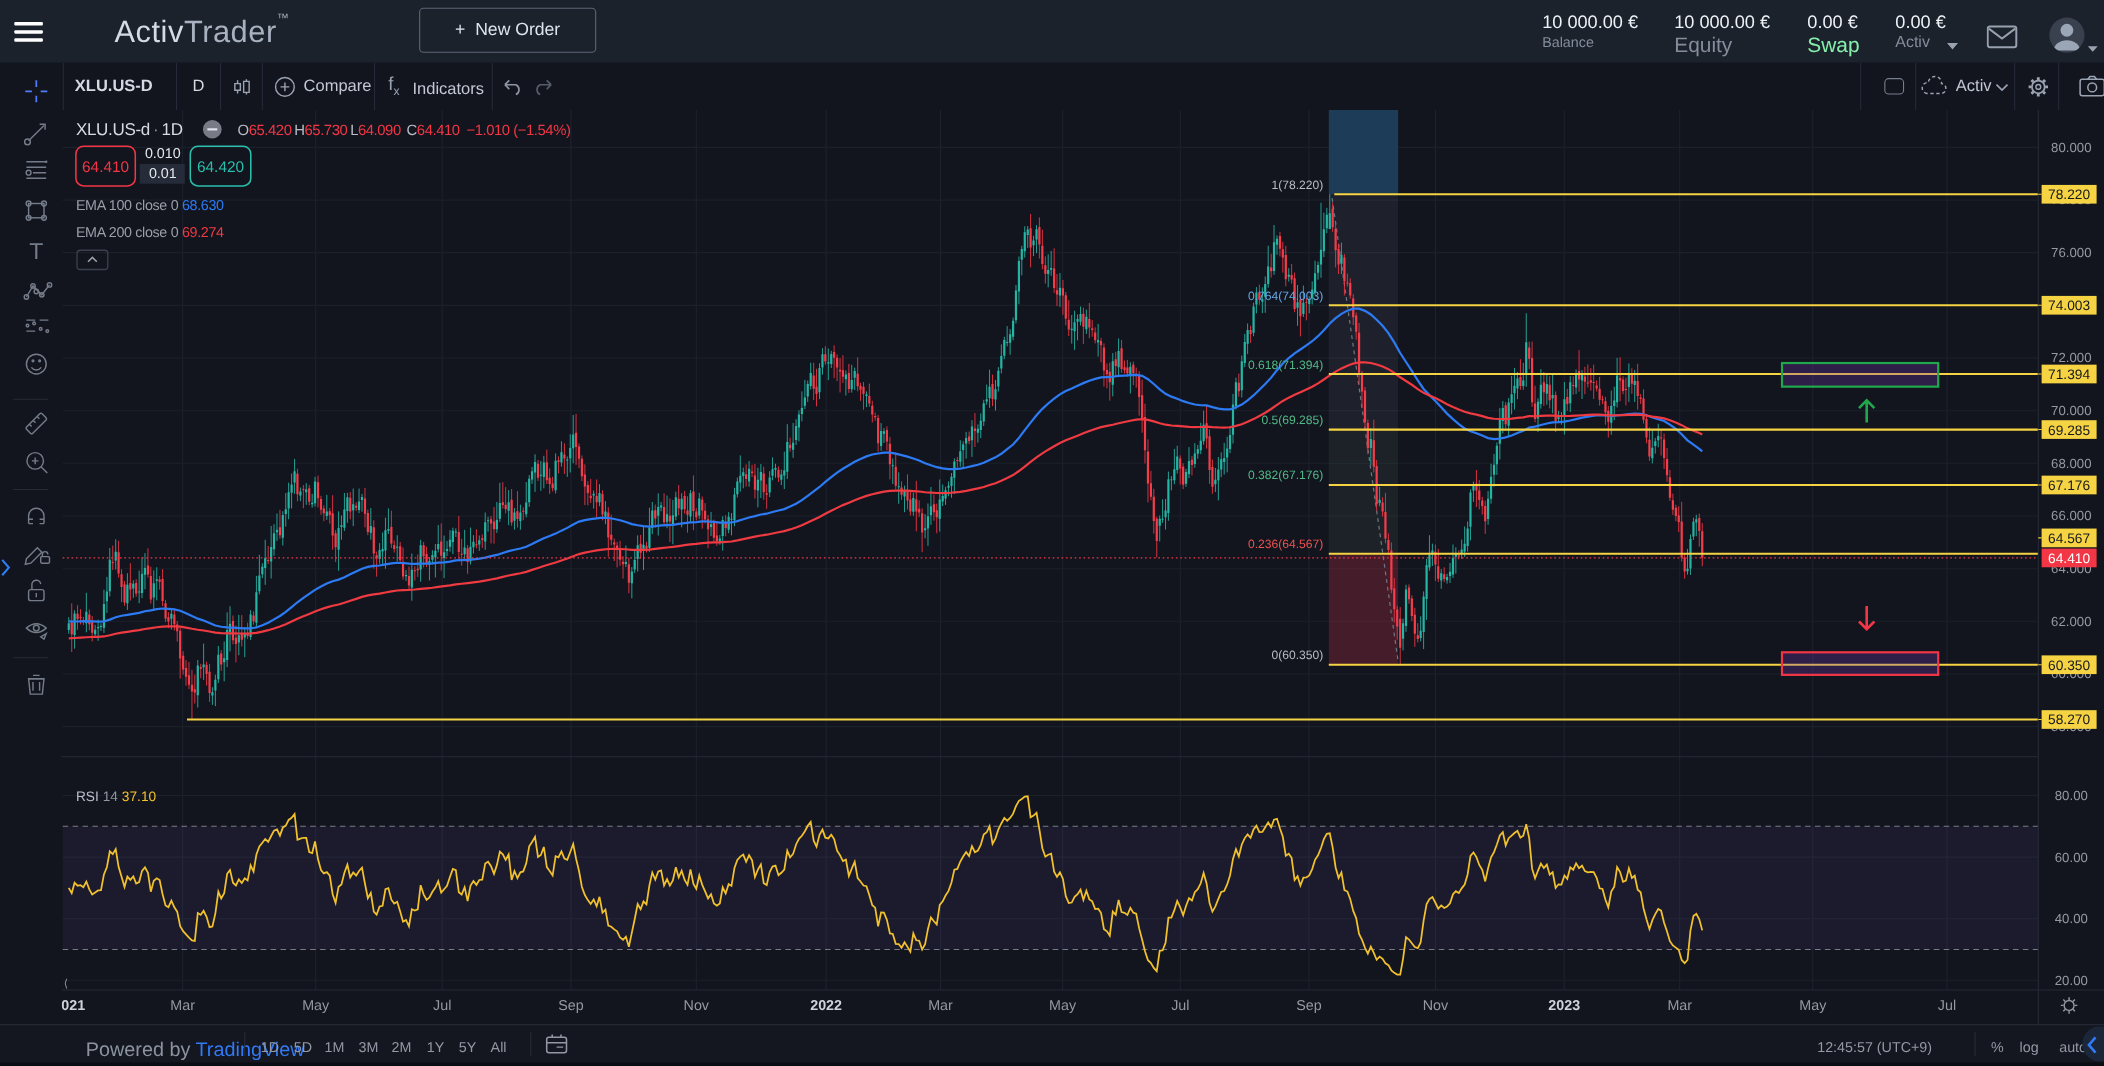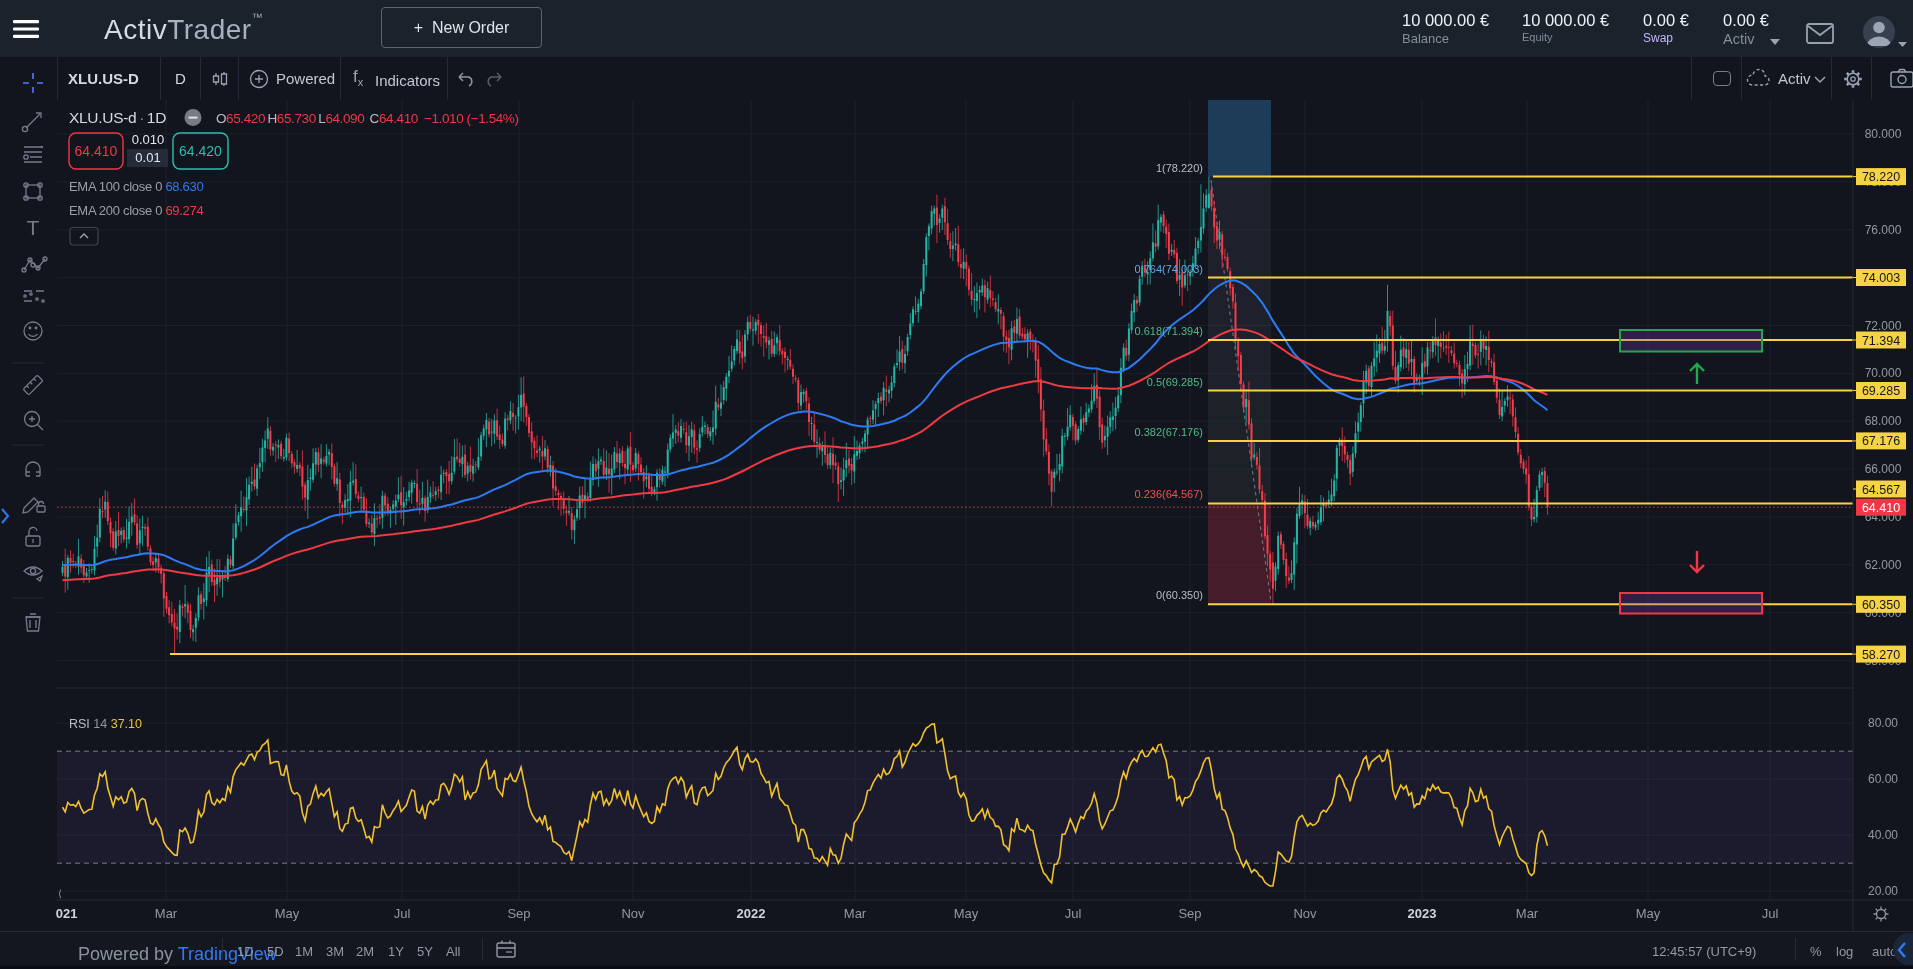--- a/index.html
+++ b/index.html
@@ -21,23 +21,23 @@
           <rect x="3" y="6" width="26" height="3.2" rx="1"></rect>
           <rect x="3" y="13.4" width="26" height="3.2" rx="1"></rect>
           <rect x="3" y="20.8" width="26" height="3.2" rx="1"></rect>
         </g>
       </svg>
   <div style="position:absolute;left:104px;top:11px;font-size:28px;letter-spacing:0.5px;color:#d4dbe6">Activ<span style="color:#a7b1c0">Trader</span><span style="font-size:11px;vertical-align:18px;color:#a7b1c0">™</span></div>
   <div style="position:absolute;left:381px;top:7px;width:161px;height:41px;border:1px solid #5c6576;border-radius:4px;color:#dfe3ea;font-size:16px;text-align:center;line-height:39px">+&nbsp;&nbsp;New Order</div>
   <div style="position:absolute;left:1402px;top:11px;font-size:16.5px;color:#eef1f5">10 000.00 €</div>
   <div style="position:absolute;left:1402px;top:31px;font-size:13px;color:#848d9c">Balance</div>
   <div style="position:absolute;left:1522px;top:11px;font-size:16.5px;color:#eef1f5">10 000.00 €</div>
-  <div style="position:absolute;left:1522px;top:31px;font-size:11px;color:#848d9c">Equity</div>
+  <div style="position:absolute;left:1522px;top:31px;font-size:19px;color:#848d9c">Equity</div>
   <div style="position:absolute;left:1643px;top:11px;font-size:16.5px;color:#eef1f5">0.00 €</div>
-  <div style="position:absolute;left:1643px;top:31px;font-size:12px;color:#c4b5fd">Swap</div>
+  <div style="position:absolute;left:1643px;top:31px;font-size:19px;color:#86efac">Swap</div>
   <div style="position:absolute;left:1723px;top:11px;font-size:16.5px;color:#eef1f5">0.00 €</div>
   <div style="position:absolute;left:1723px;top:31px;font-size:14.5px;color:#848d9c">Activ</div>
   <svg width="16" height="12" style="position:absolute;left:1768px;top:36px">
         <path d="M2 3l5 6l5 -6z" fill="#9aa3b2"></path>
       </svg>
   <svg width="30" height="24" style="position:absolute;left:1806px;top:22px">
         <rect x="1" y="2" width="26" height="19" rx="2" fill="none" stroke="#98a1b0" stroke-width="1.8"></rect>
         <path d="M2 4l12 9l12 -9" fill="none" stroke="#98a1b0" stroke-width="1.8"></path>
       </svg>
   <svg width="46" height="40" style="position:absolute;left:1862px;top:12px">
@@ -68,21 +68,21 @@
       <div class="v" style="left:1815px"></div>
   <div style="position:absolute;left:12px;top:13px;font-weight:bold;color:#d4d9e3">XLU.US-D</div>
   <div style="position:absolute;left:119px;top:13px;color:#d4d9e3">D</div>
   <svg width="22" height="22" style="position:absolute;left:153px;top:11px" fill="none" stroke="#9aa3b2" stroke-width="1.3">
         <path d="M7 5v3M7 14v3M4.5 8h5v6h-5zM15 4v2M15 16v2M12.5 6h5v10h-5z"></path>
       </svg>
   <svg width="22" height="22" style="position:absolute;left:192px;top:11px" fill="none" stroke="#9aa3b2" stroke-width="1.3">
         <circle cx="11" cy="11" r="8.5"></circle>
         <path d="M11 7v8M7 11h8"></path>
       </svg>
-  <div style="position:absolute;left:220px;top:13px">Powered</div>
+  <div style="position:absolute;left:220px;top:13px">Compare</div>
   <div style="position:absolute;left:297px;top:10px;font-size:17px;color:#9aa3b2">f<span style="font-size:11px;vertical-align:-4px">x</span></div>
   <div style="position:absolute;left:319px;top:15px">Indicators</div>
   <svg width="24" height="20" style="position:absolute;left:398px;top:12px" fill="none" stroke="#8d95a3" stroke-width="1.5">
         <path d="M5 8h10a5 5 0 0 1 0 9M5 8l4 -4M5 8l4 4"></path>
       </svg>
   <svg width="24" height="20" style="position:absolute;left:426px;top:12px" fill="none" stroke="#555c6a" stroke-width="1.5">
         <path d="M19 8H9a5 5 0 0 0 0 9M19 8l-4 -4M19 8l-4 4"></path>
       </svg>
   <div style="position:absolute;left:1657px;top:14px;width:18px;height:15px;border:1.5px solid #767e8c;border-radius:4px"></div>
   <svg width="30" height="22" style="position:absolute;left:1688px;top:11px" fill="none" stroke="#9aa3b2" stroke-width="1.3" stroke-dasharray="3 2.4">

